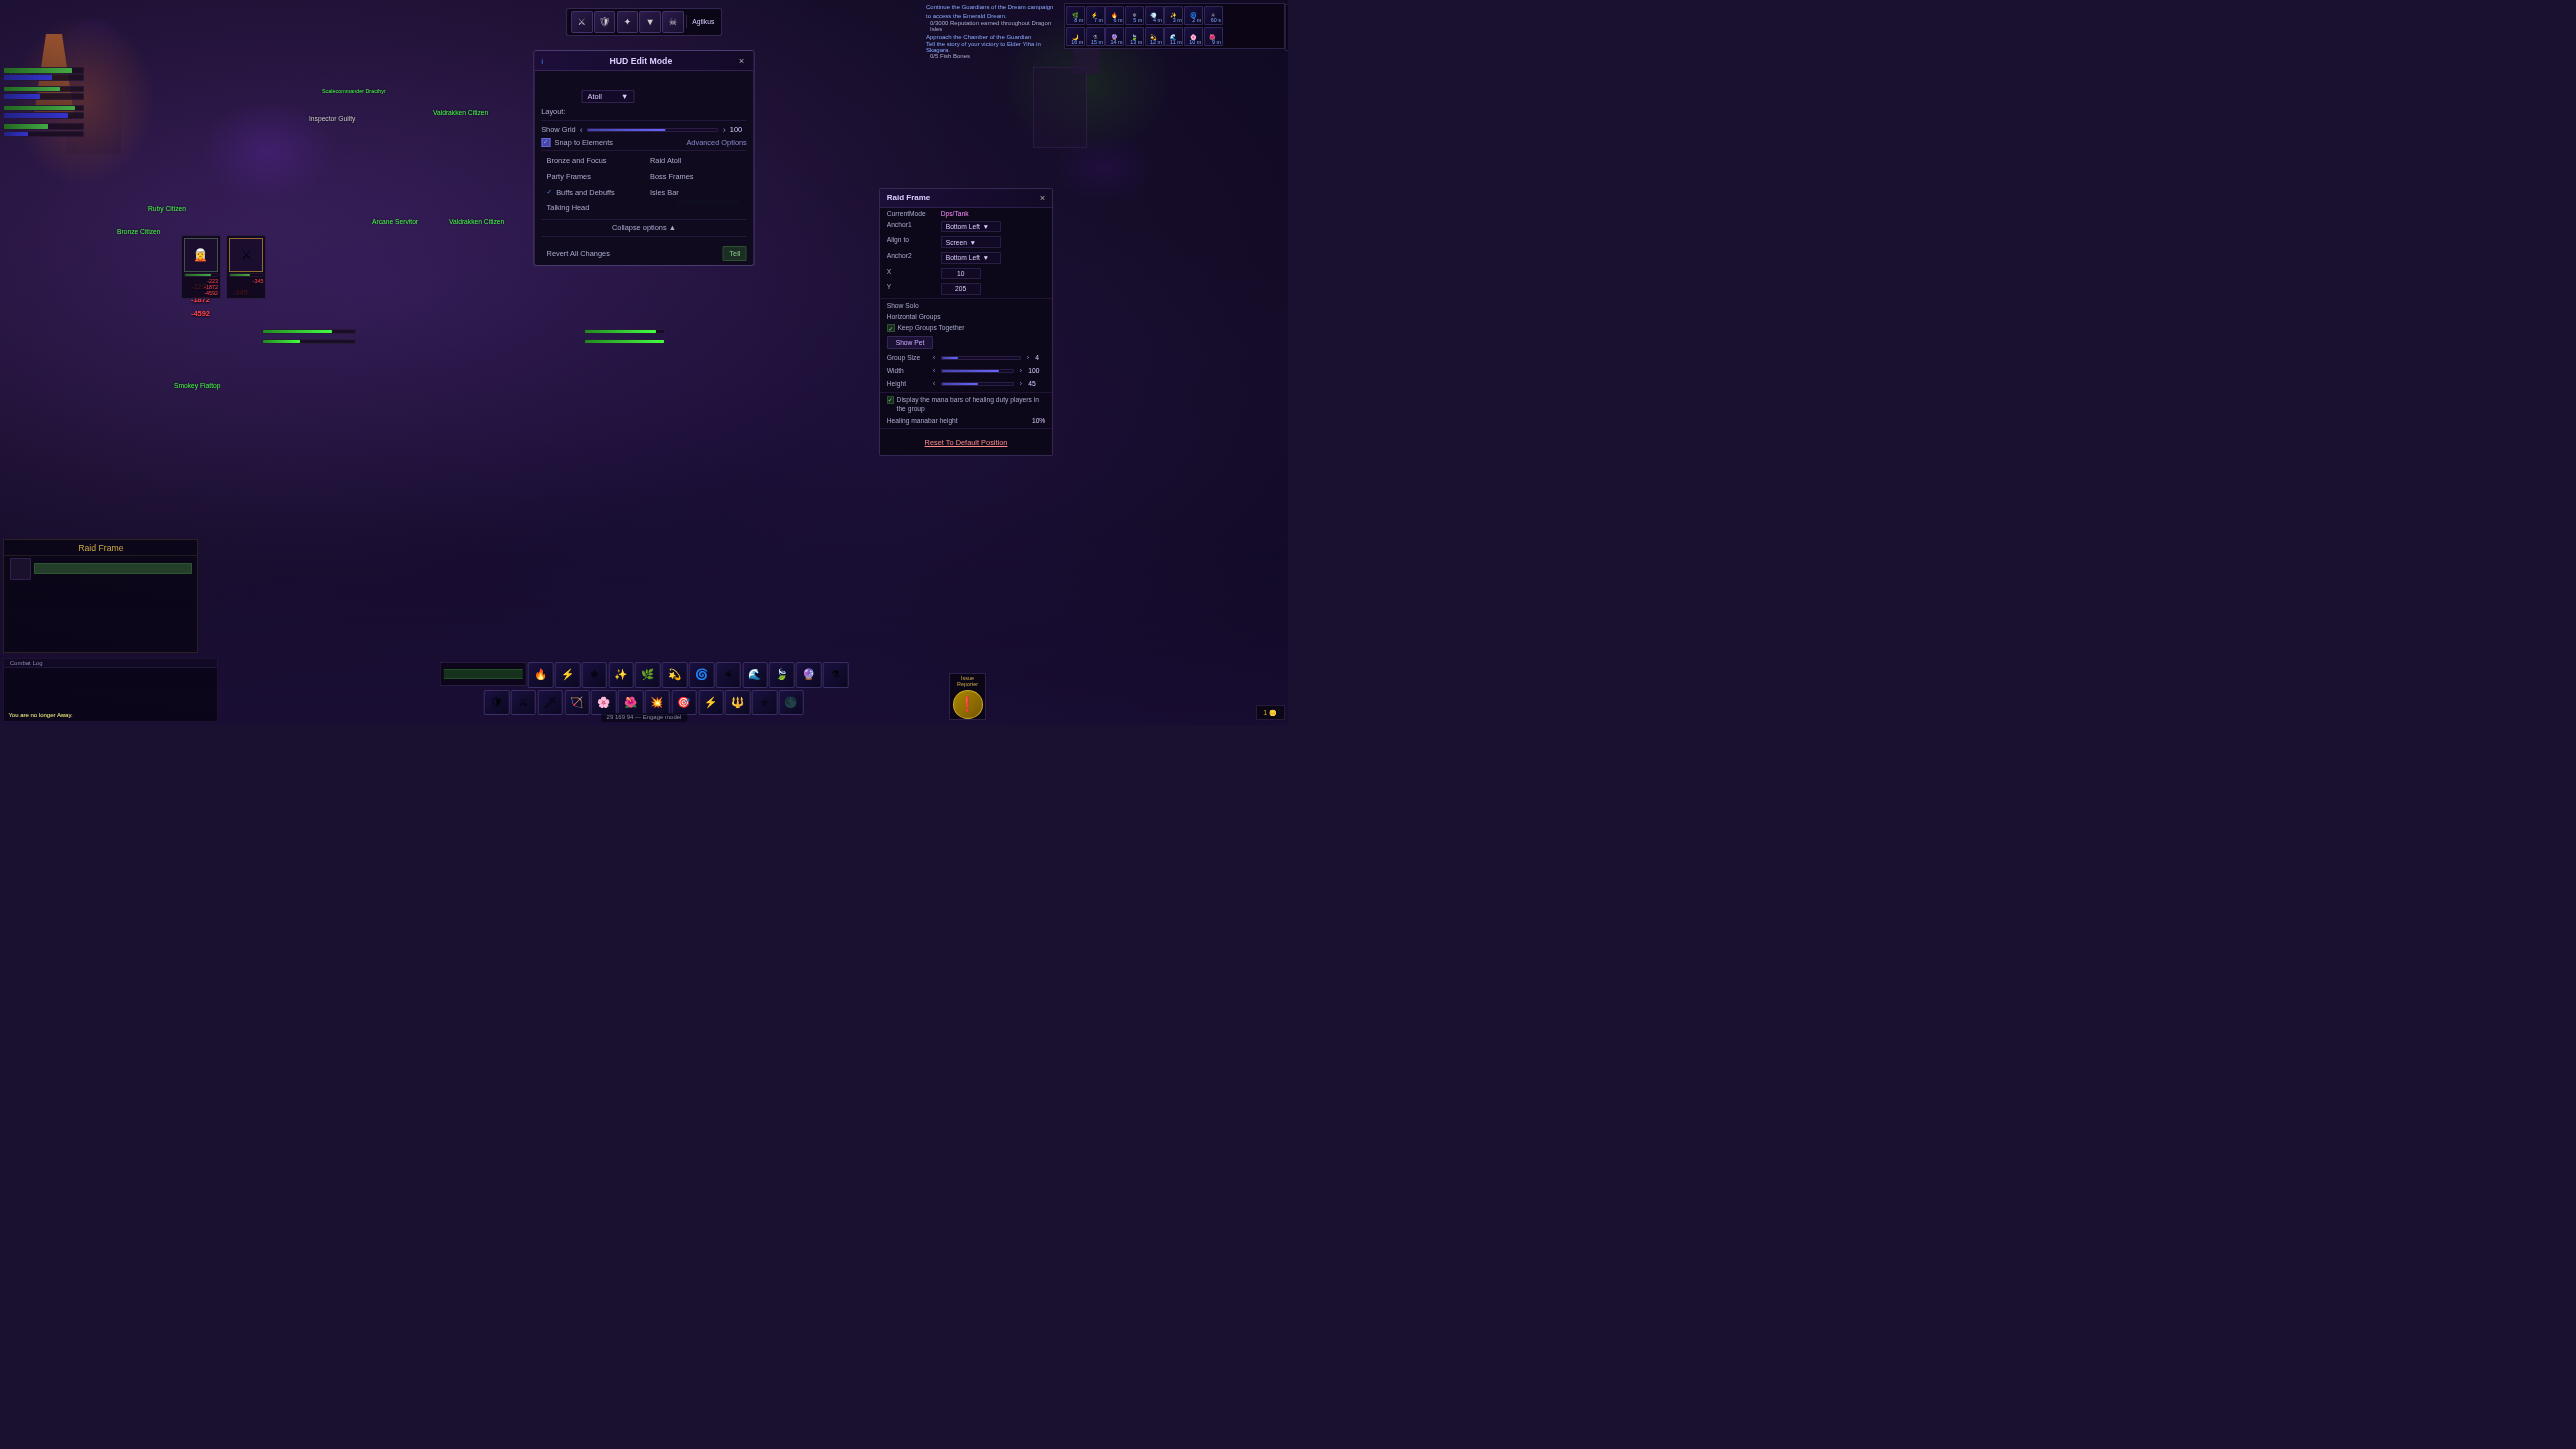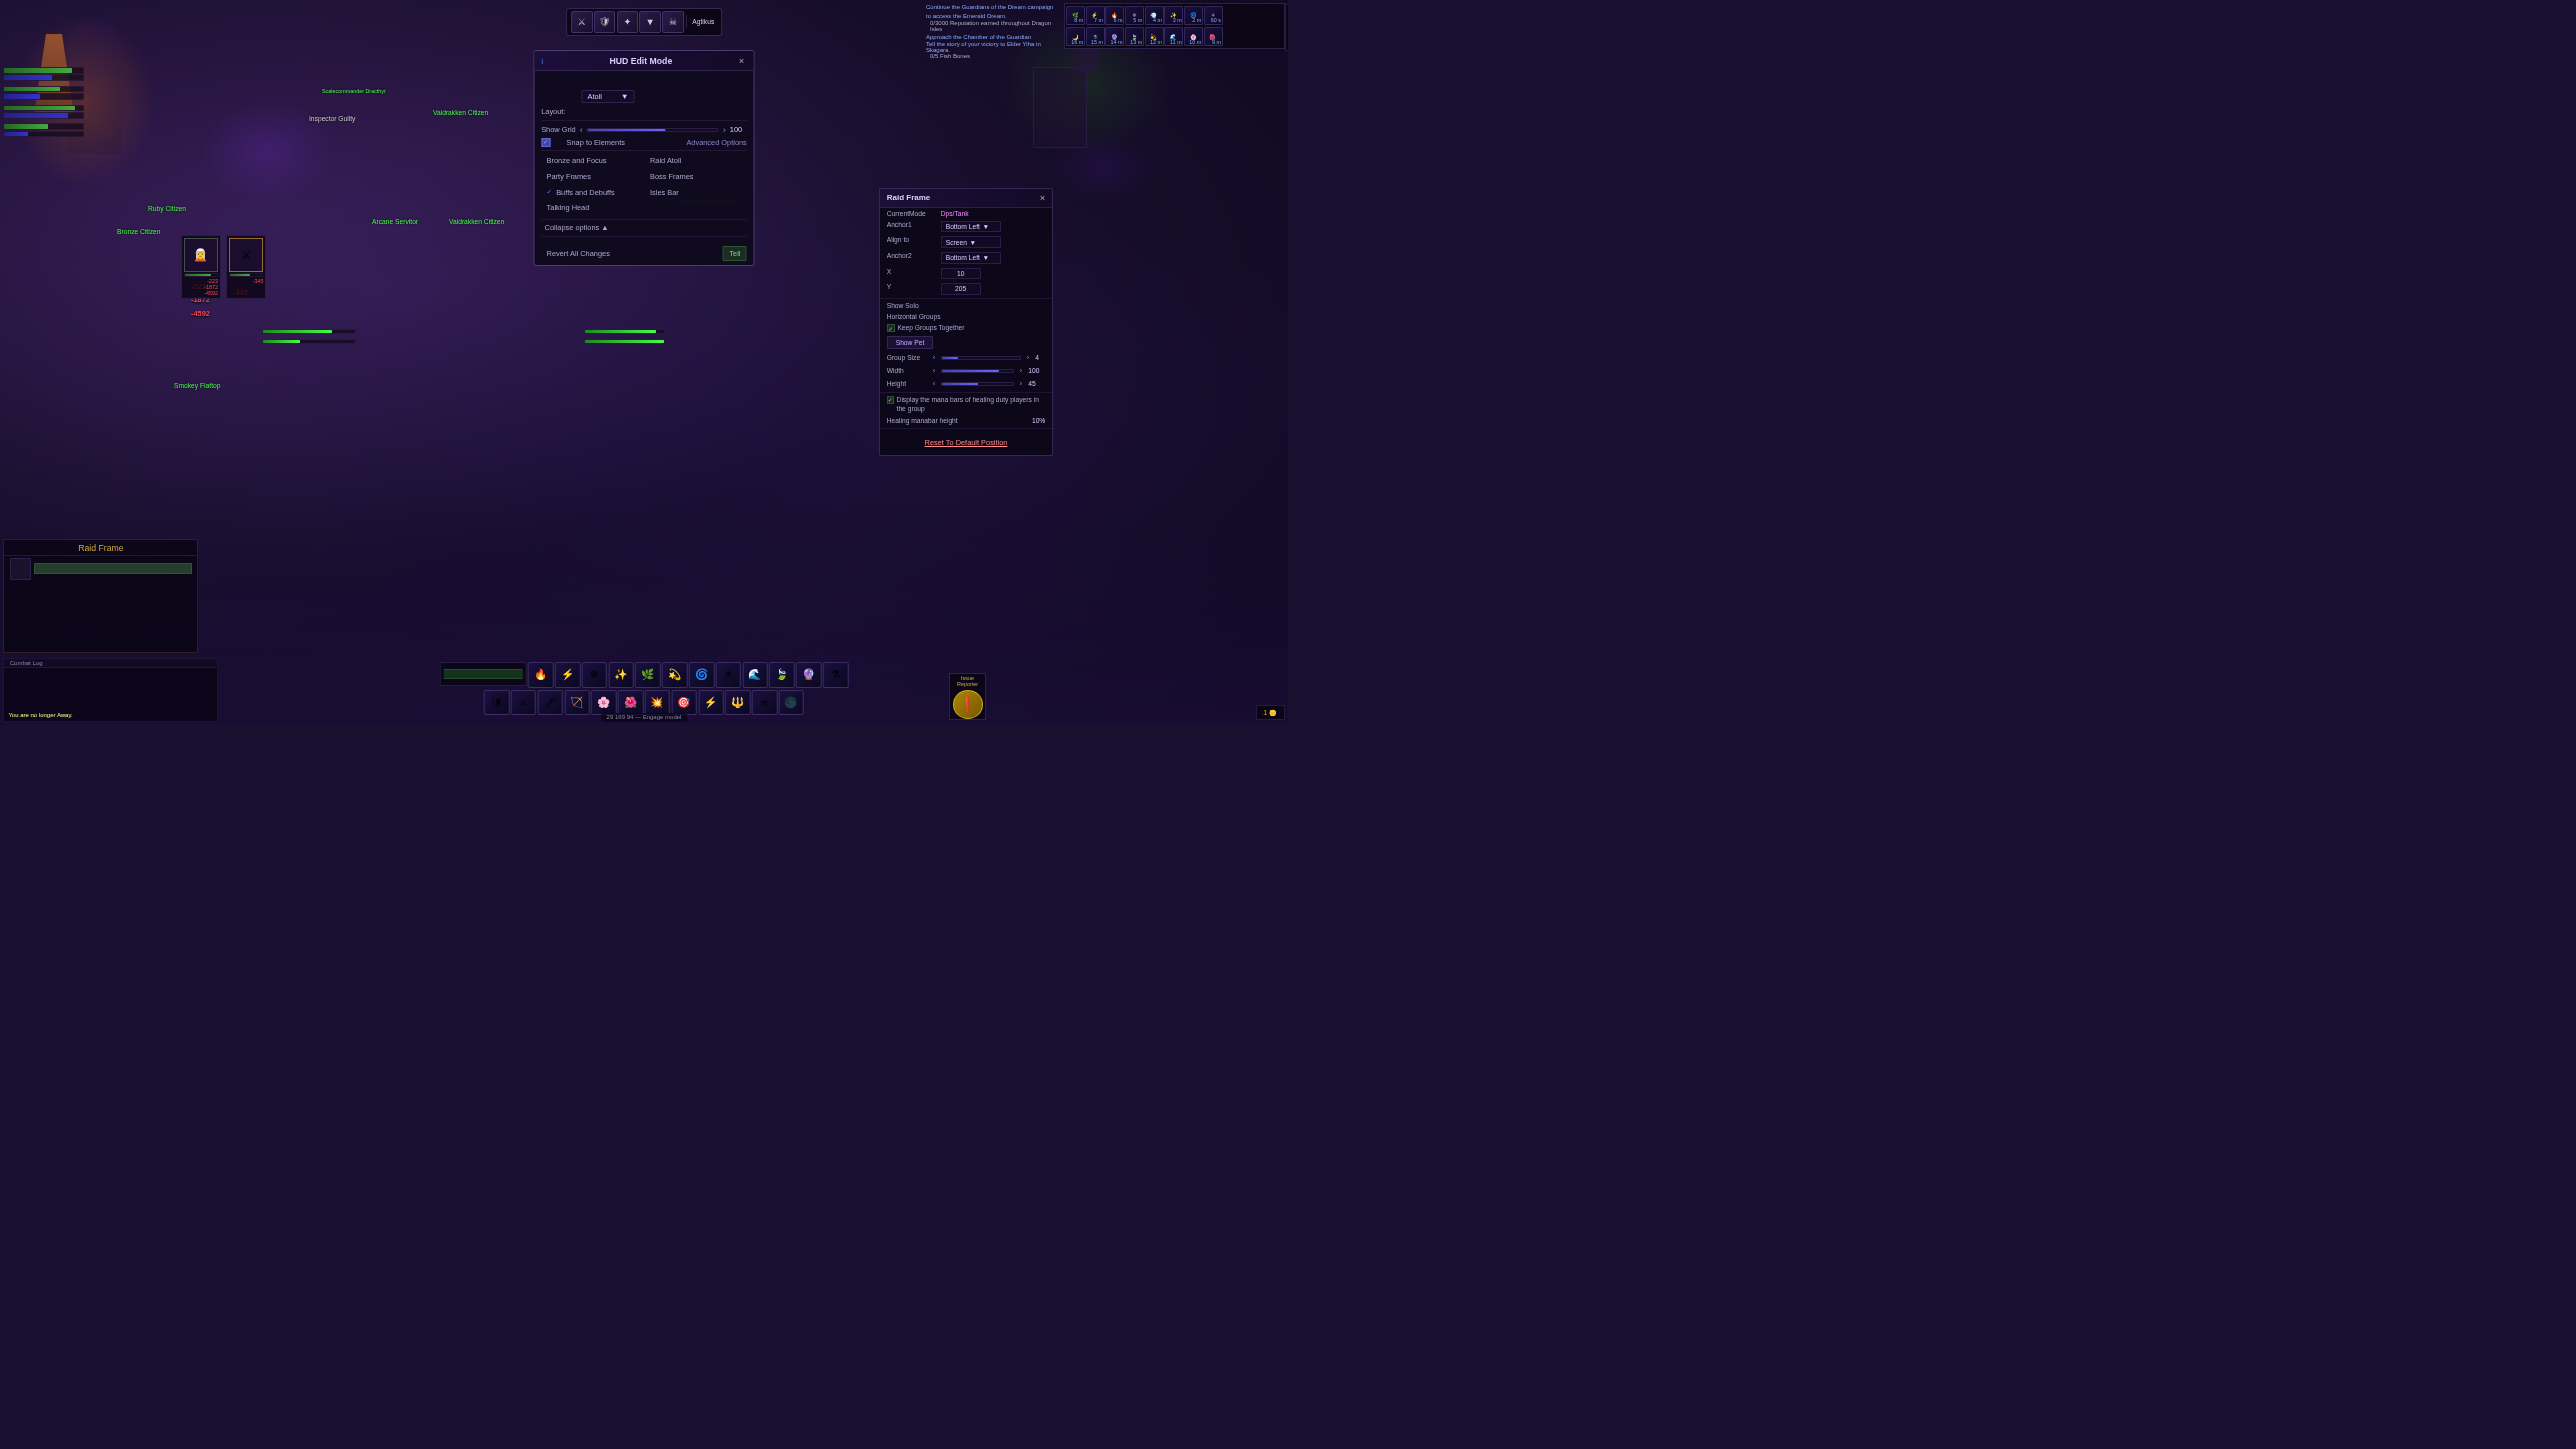--- a/index.html
+++ b/index.html
@@ -225,21 +225,21 @@
 
     .grid-nav {
       color: #8888cc;
       font-size: 9.4px;
       cursor: pointer;
     }
 
     .snap-row {
       display: flex;
       align-items: flex-start;
-      gap: 16px;
+      gap: 4px;
       margin-bottom: 0;
     }
 
     .checkbox-checked {
       width: 9.4px;
       height: 9.4px;
       background: #4444aa;
       border: 0.7px solid #6666cc;
       display: flex;
       align-items: center;
@@ -275,20 +275,21 @@
 
     .menu-item.checked::before {
       content: '✓';
       color: #4488ff;
       font-size: 6.7px;
       margin-right: 1.3px;
     }
 
     .collapse-btn {
       width: 100%;
+      text-align: center;
       padding: 3.4px;
       color: #aaaacc;
       font-size: 7.4px;
       cursor: pointer;
       border-top: 0.7px solid rgba(80,60,120,0.3);
       border-bottom: 0.7px solid rgba(80,60,120,0.3);
     }
 
     .modal-footer {
       display: flex;

